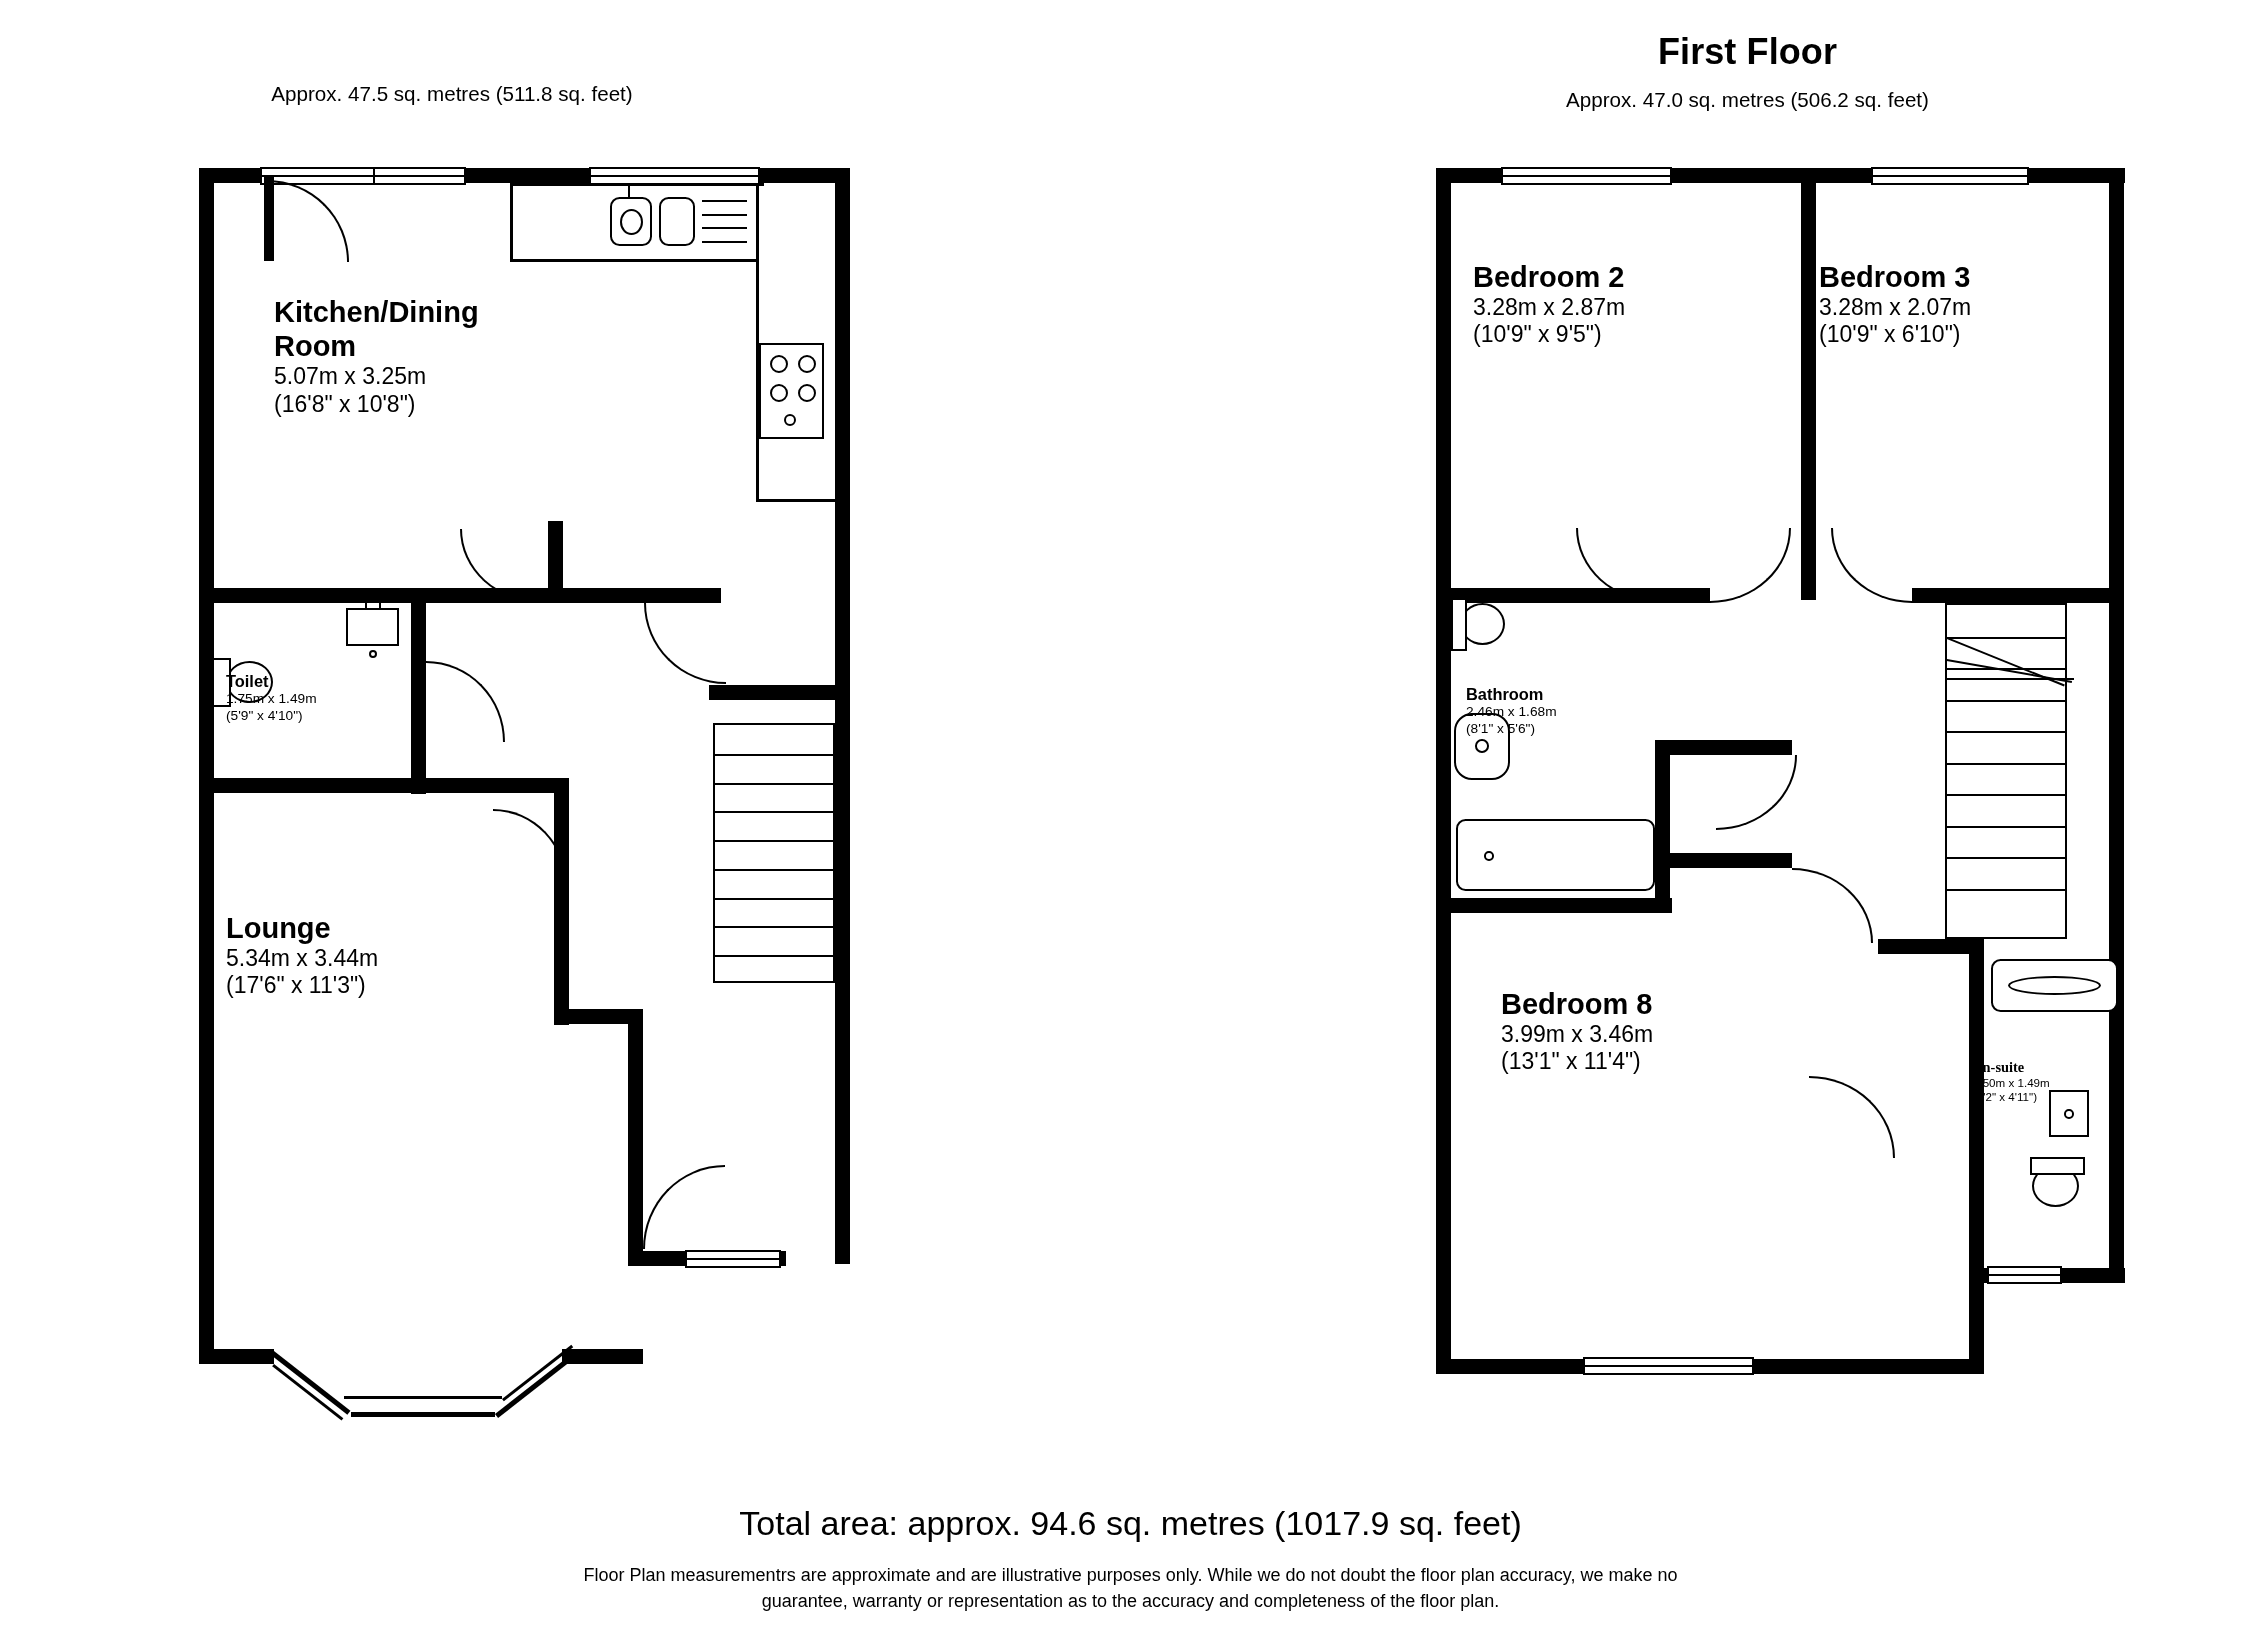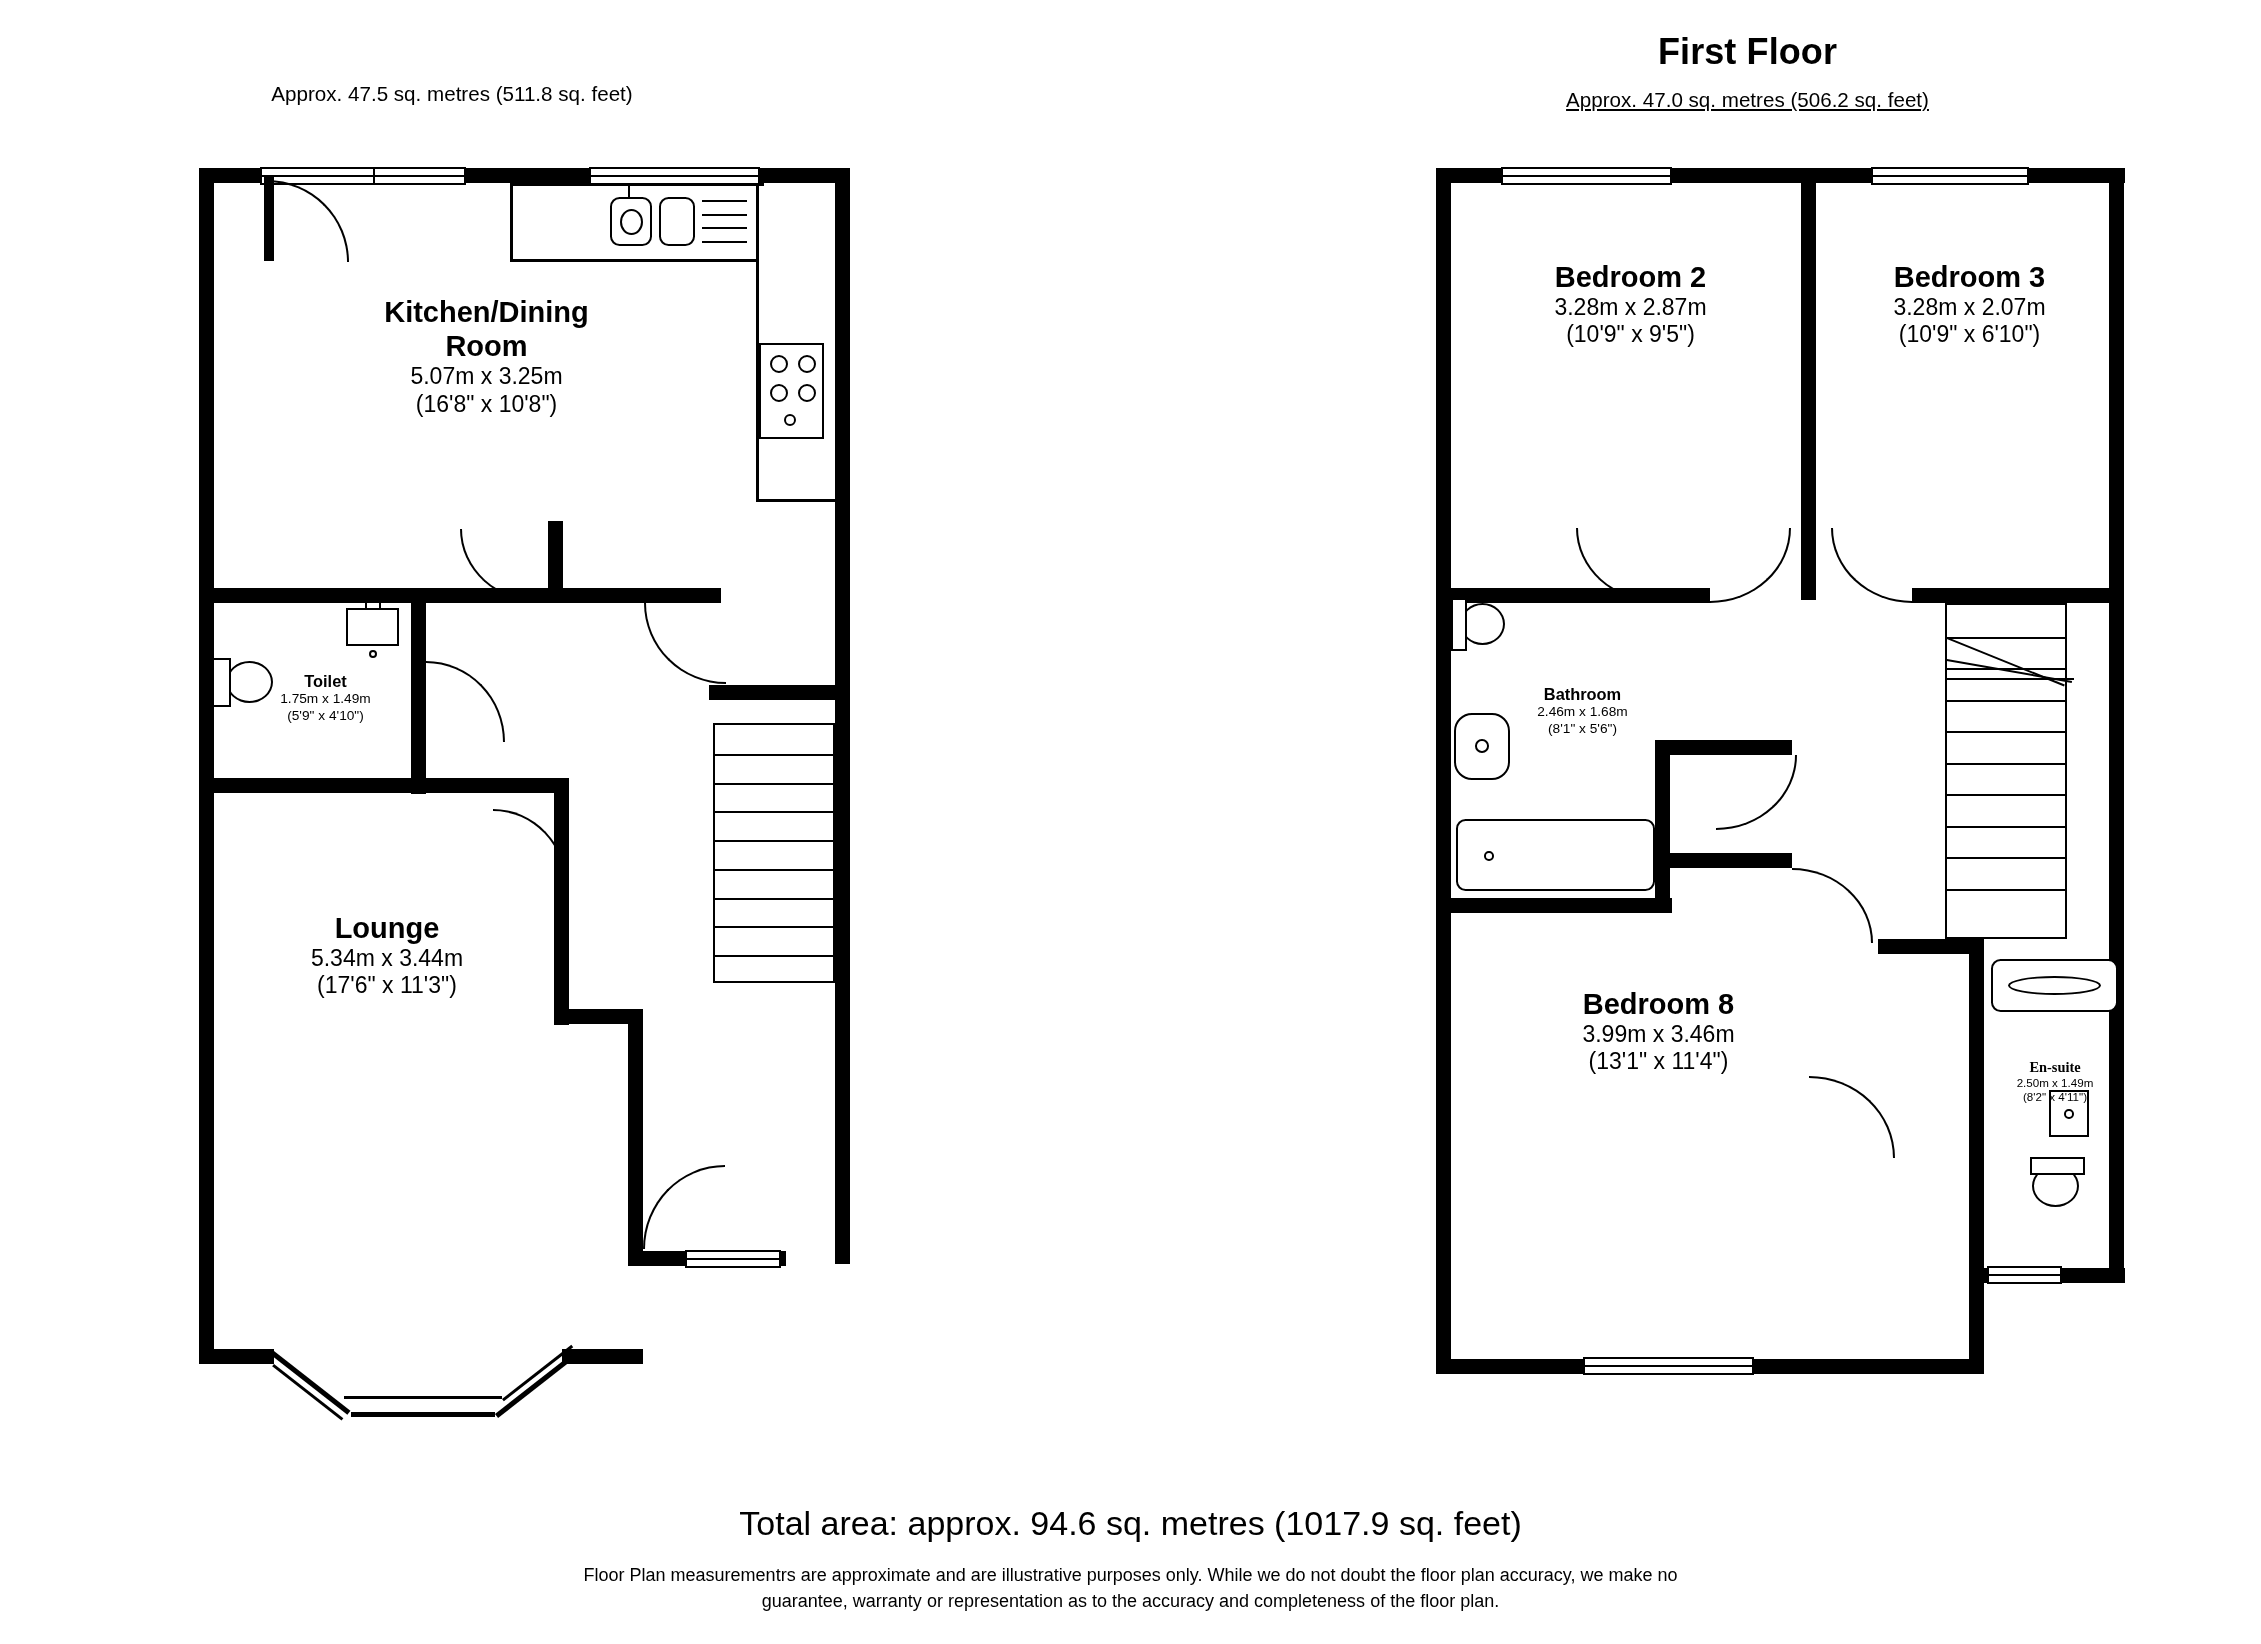--- a/index.html
+++ b/index.html
@@ -71,21 +71,20 @@
     background: transparent;
   }
   .door.tl { border-radius: 100% 0 0 0; border-right: none; border-bottom: none; }
   .door.tr { border-radius: 0 100% 0 0; border-left: none; border-bottom: none; }
   .door.bl { border-radius: 0 0 0 100%; border-right: none; border-top: none; }
   .door.br { border-radius: 0 0 100% 0; border-left: none; border-top: none; }
 
   
   .label {
     position: absolute;
-    text-align: center;
     line-height: 1.18;
   }
   .label .nm {
     font-weight: bold;
     font-size: 29px;
     display: block;
   }
   .label .dm {
     font-size: 23px;
     display: block;
@@ -259,21 +258,21 @@
     <div class="bay-line" style="left:274px; top:1351px; width:97px; height:4.8px; transform: rotate(38deg);"></div>
     <div class="bay-line" style="left:351px; top:1412px; width:144px; height:4.8px;"></div>
     <div class="bay-line" style="left:495px; top:1414px; width:97px; height:4.8px; transform: rotate(-38deg);"></div>
 
     <div class="bay-line" style="left:274px; top:1364px; width:88px; height:2.7px; transform: rotate(38deg);"></div>
     <div class="bay-line" style="left:344px; top:1396px; width:158px; height:2.7px;"></div>
     <div class="bay-line" style="left:502px; top:1399px; width:88px; height:2.7px; transform: rotate(-38deg);"></div>
   </div>
 
   <div class="floor-title" style="left:1535px; top:31px; width:425px;">First Floor</div>
-  <div class="floor-sub" style="left:1453px; top:88px; width:589px;text-decoration:underline;">Approx. 47.0 sq. metres (506.2 sq. feet)</div>
+  <div class="floor-sub" style="left:1453px; top:88px; width:589px;">Approx. 47.0 sq. metres (506.2 sq. feet)</div>
 
   <div>
 
     <div class="wall" style="left:1436px; top:168px; width:689px; height:15px;"></div>
     <div class="wall" style="left:1436px; top:168px; width:15px; height:1206px;"></div>
     <div class="wall" style="left:2109px; top:168px; width:15px; height:1110px;"></div>
     <div class="wall" style="left:1436px; top:1359px; width:548px; height:15px;"></div>
     <div class="wall" style="left:1969px; top:939px; width:15px; height:435px;"></div>
     <div class="wall" style="left:1969px; top:1268px; width:156px; height:15px;"></div>
 

